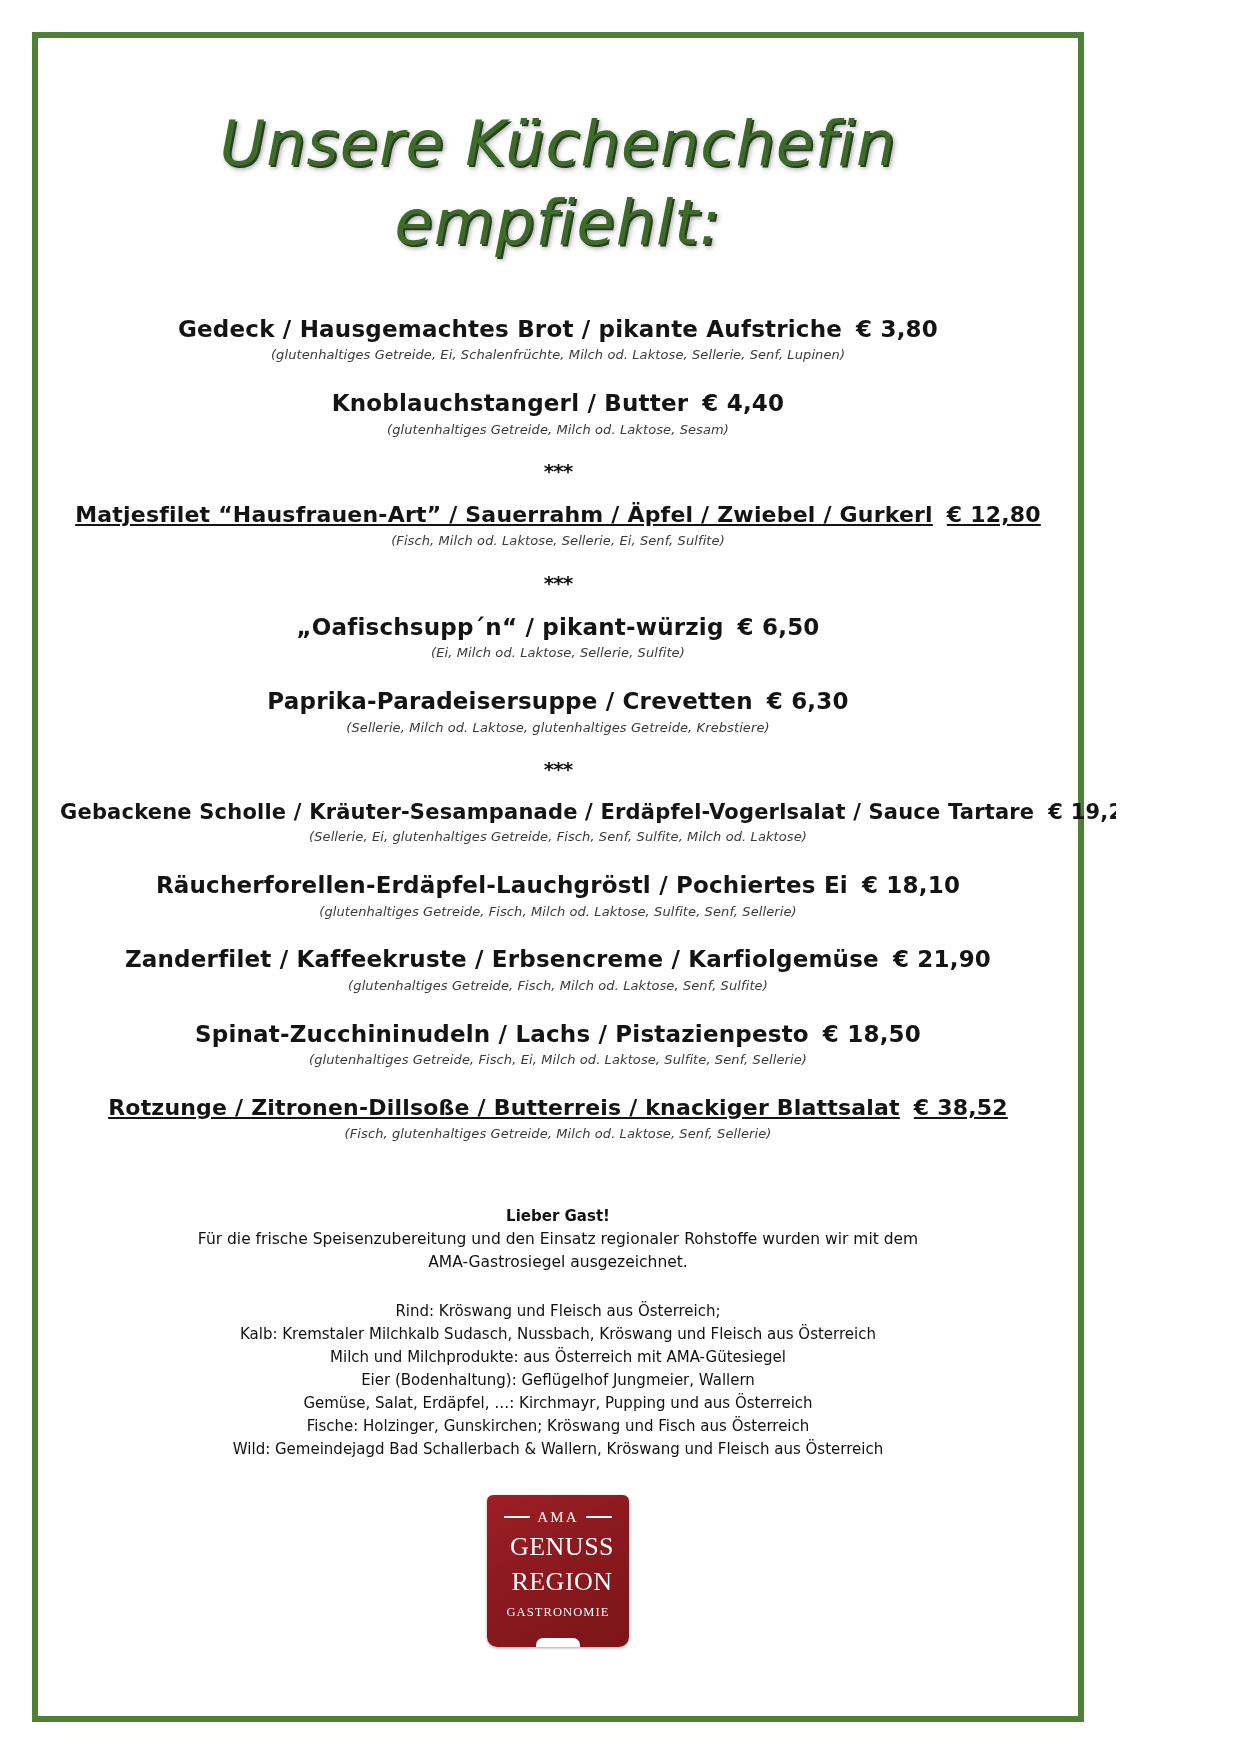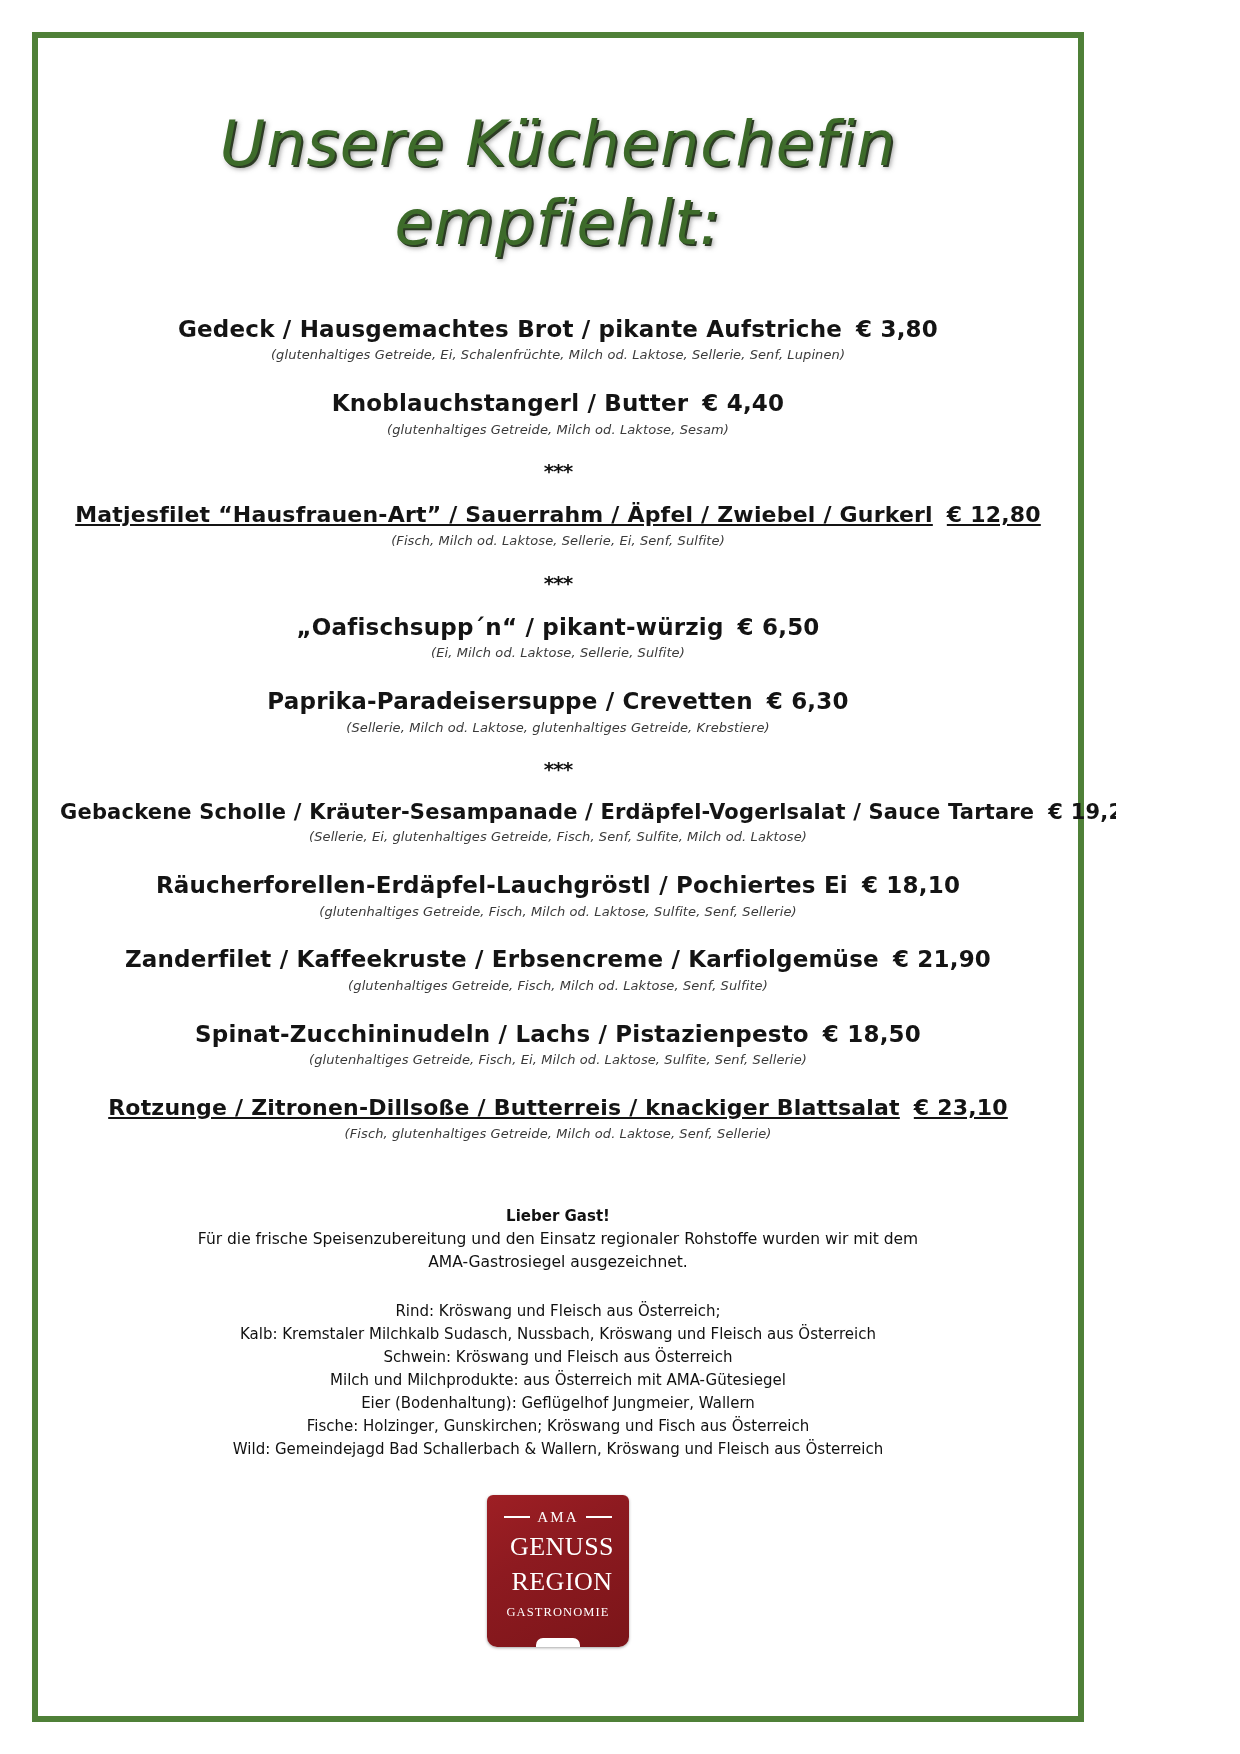--- a/index.html
+++ b/index.html
@@ -274,40 +274,40 @@
           <div class="item-allergens">(glutenhaltiges Getreide, Fisch, Milch od. Laktose, Senf, Sulfite)</div>
         </div>
         <div class="item">
           <div class="item-main">
             <span>Spinat-Zucchininudeln / Lachs / Pistazienpesto</span><span class="price">€ 18,50</span>
           </div>
           <div class="item-allergens">(glutenhaltiges Getreide, Fisch, Ei, Milch od. Laktose, Sulfite, Senf, Sellerie)</div>
         </div>
         <div class="item">
           <div class="item-main long">
-            <span>Rotzunge / Zitronen-Dillsoße / Butterreis / knackiger Blattsalat</span><span class="price">€ 23,10</span>
+            <span>Rotzunge / Zitronen-Dillsoße / Butterreis / knackiger Blattsalat</span><span class="price">€ 38,52</span>
           </div>
           <div class="item-allergens">(Fisch, glutenhaltiges Getreide, Milch od. Laktose, Senf, Sellerie)</div>
         </div>
       </div>
 
     </div>
 
     <div class="note">
       <div class="note-heading">Lieber Gast!</div>
       <div class="note-line">Für die frische Speisenzubereitung und den Einsatz regionaler Rohstoffe wurden wir mit dem</div>
       <div class="note-line">AMA-Gastrosiegel ausgezeichnet.</div>
     </div>
 
     <div class="sources">
       <div class="source-line">Rind: Kröswang und Fleisch aus Österreich;</div>
       <div class="source-line">Kalb: Kremstaler Milchkalb Sudasch, Nussbach, Kröswang und Fleisch aus Österreich</div>
-      <div class="source-line">Schwein: Kröswang und Fleisch aus Österreich</div>
       <div class="source-line">Milch und Milchprodukte: aus Österreich mit AMA-Gütesiegel</div>
       <div class="source-line">Eier (Bodenhaltung): Geflügelhof Jungmeier, Wallern</div>
+      <div class="source-line">Gemüse, Salat, Erdäpfel, …: Kirchmayr, Pupping und aus Österreich</div>
       <div class="source-line">Fische: Holzinger, Gunskirchen; Kröswang und Fisch aus Österreich</div>
       <div class="source-line">Wild: Gemeindejagd Bad Schallerbach &amp; Wallern, Kröswang und Fleisch aus Österreich</div>
     </div>
 
     <div class="logo-wrap">
       <div class="ama-logo">
         <div class="ama-top">
           <span class="ama-rule"></span>
           <span>AMA</span>
           <span class="ama-rule"></span>

